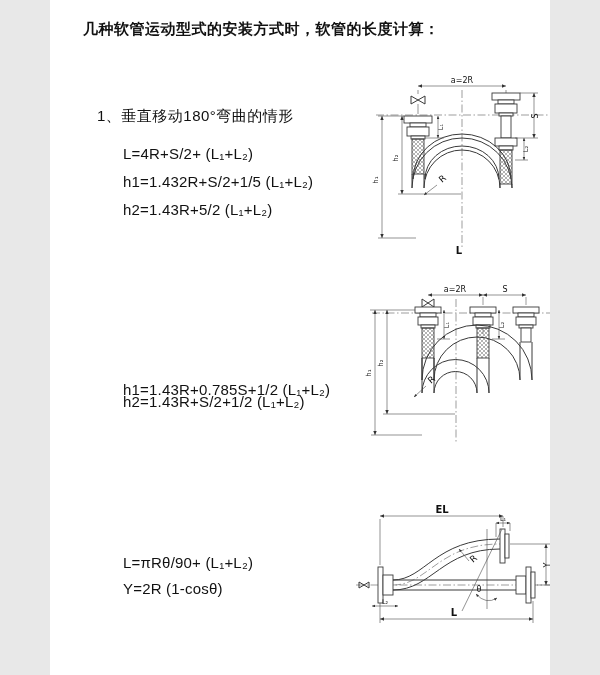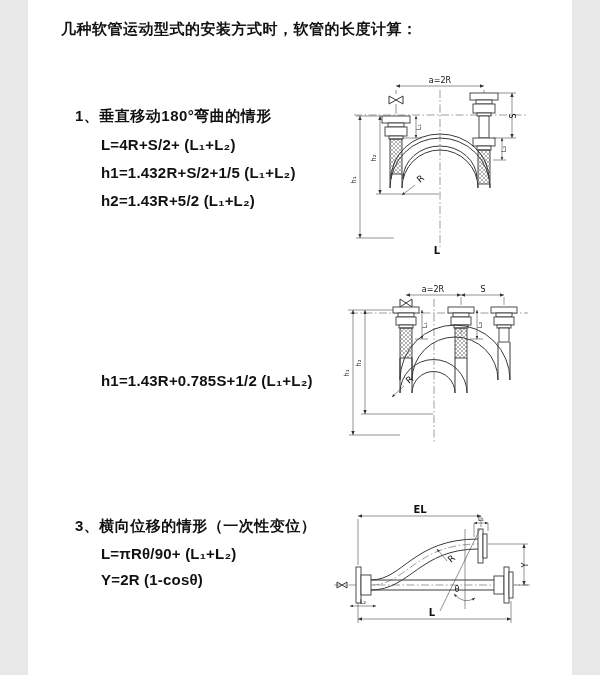--- a/index.html
+++ b/index.html
@@ -1,20 +1,20 @@
 <!DOCTYPE html>
 <html><head>
 <meta charset="utf-8">
 <style>
   html,body{margin:0;padding:0;background:#e8e8e8;}
-  .page{position:relative;width:544px;height:675px;background:#ffffff;
+  .page{position:relative;width:500px;height:675px;background:#ffffff;
         font-family:"Liberation Sans","DejaVu Sans",sans-serif;color:#111;overflow:hidden;margin:0 auto;}
   .title{position:absolute;left:33px;top:20px;font-size:15px;font-weight:bold;letter-spacing:.5px;}
-  .sec-heading{position:absolute;left:47px;font-size:15px;font-weight:bold;letter-spacing:.5px;}
-  .formula{position:absolute;left:73px;font-size:15px;font-weight:bold;letter-spacing:.2px;white-space:nowrap;}
+  .sec-heading{position:absolute;left:47px;font-size:15px;font-weight:normal;letter-spacing:.5px;}
+  .formula{position:absolute;left:73px;font-size:15px;font-weight:normal;letter-spacing:.2px;white-space:nowrap;margin-top:9px;}
   .diag{position:absolute;}
   
   .ln{stroke:#3a3a3a;stroke-width:1;fill:none;}
   .th{stroke:#4a4a4a;stroke-width:.6;fill:none;}
   .cl{stroke:#5a5a5a;stroke-width:.6;fill:none;stroke-dasharray:8 2.5 1.5 2.5;}
   .fit{stroke:#3a3a3a;stroke-width:.9;fill:#ffffff;}
   .hxr{stroke:#3a3a3a;stroke-width:.9;fill:url(#hx);}
   text.dl{font-family:"DejaVu Sans",sans-serif;fill:#111;}
 </style>
 </head>
@@ -123,20 +123,21 @@
 
     <g>
       <line class="th" x1="79" y1="111" x2="66" y2="121" marker-end="url(#ar2)"></line>
       <text class="dl" x="84" y="109" font-size="9" transform="rotate(-40 84 109)">R</text>
     </g>
 
     <text class="dl" x="101" y="180" font-size="10" font-weight="bold" text-anchor="middle">L</text>
   </svg>
 
   <div class="formula" style="top:372px">h1=1.43R+0.785S+1/2 (L₁+L₂)</div>
+  <div class="formula" style="top:384px">h2=1.43R+S/2+1/2 (L₁+L₂)</div>
 
   <svg class="diag" style="left:308px;top:281px" width="200" height="178" viewBox="0 0 200 178">
     <g>
       <line class="cl" x1="14" y1="32" x2="192" y2="32"></line>
       <line class="cl" x1="98" y1="18" x2="98" y2="162"></line>
       <line class="cl" x1="125" y1="16" x2="125" y2="58"></line>
       <line class="cl" x1="168" y1="16" x2="168" y2="58"></line>
     </g>
 
     <g>
@@ -202,21 +203,20 @@
       <line class="th" x1="134" y1="58" x2="147" y2="58"></line>
       <text class="dl" x="146" y="44" font-size="6.5" text-anchor="middle" transform="rotate(-90 146 44)">L₂</text>
     </g>
 
     <g>
       <line class="th" x1="68" y1="105" x2="56" y2="116" marker-end="url(#ar2)"></line>
       <text class="dl" x="73" y="103" font-size="9" transform="rotate(-40 73 103)">R</text>
     </g>
   </svg>
 
-  <div class="sec-heading" style="top:517px">3、横向位移的情形（一次性变位）</div>
   <div class="formula" style="top:545px">L=πRθ/90+ (L₁+L₂)</div>
   <div class="formula" style="top:571px">Y=2R (1-cosθ)</div>
 
   <svg class="diag" style="left:300px;top:501px" width="210" height="132" viewBox="0 0 210 132">
     <g>
       <line class="cl" x1="6" y1="84" x2="202" y2="84"></line>
     </g>
     <g>
       <path class="ln" d="M9,81 L19,87 L19,81 L9,87 Z"></path>
     </g>

